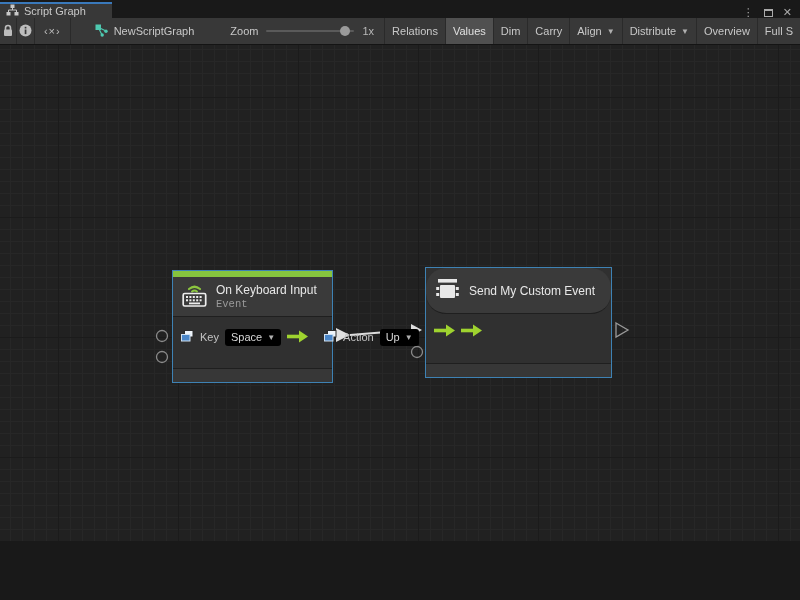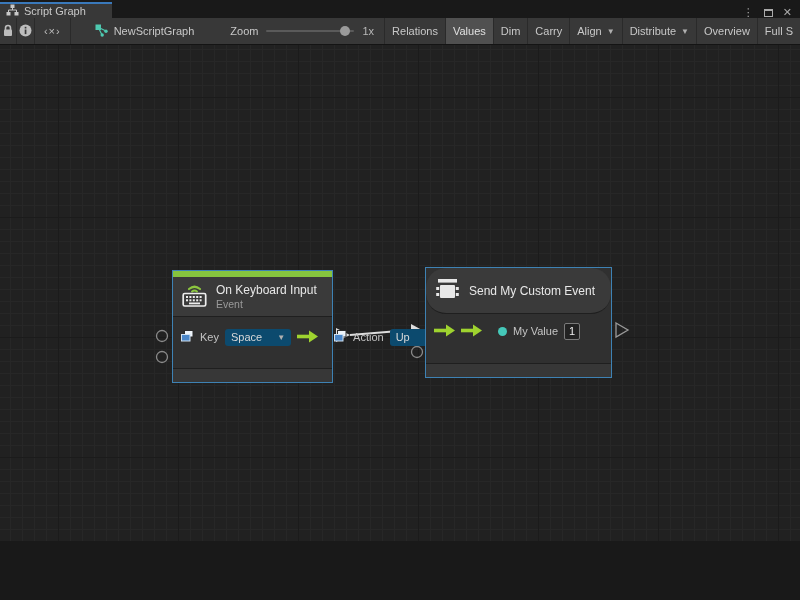--- a/index.html
+++ b/index.html
@@ -42,25 +42,25 @@
     background-position:0 52px, 58px 0, 0 4px, 10px 0;
   }
   .wires { position:absolute; inset:0; pointer-events:none; }
 
   
   .node { position:absolute; background:#303030; border:1.5px solid #3e82b4; display:flex; flex-direction:column; }
   .node-accent { height:6px; }
   .node-header { background:#3a3a3a; display:flex; align-items:center; gap:8px; padding:0 10px 0 8px; border-bottom:1px solid #1f1f1f; }
   .node-titles { display:flex; flex-direction:column; justify-content:center; gap:1px; }
   .node-title { font-size:12px; color:#e8e8e8; white-space:nowrap; }
-  .node-subtitle { font-size:10.5px; color:#9a9a9a; }
+  .node-subtitle { font-size:10.5px; color:#9a9a9a;font-family:Liberation Mono, monospace; }
   .node-rows { flex:1; display:flex; flex-direction:row; }
   .node-row { height:22px; display:flex; align-items:center; gap:6px; padding:0 8px; font-size:11px; color:#c4c4c4; }
   .node-footer { height:14px; background:#373737; border-top:1px solid #1f1f1f; margin-top:auto; }
-  .dropdown { display:flex; align-items:center; gap:15px; background:#0c4a6e; border-radius:3px; height:17px; padding:0 6px; color:#d8d8d8; }
+  .dropdown { display:flex; align-items:center; gap:5px; background:#000000; border-radius:3px; height:17px; padding:0 6px; color:#d8d8d8; }
   .valuebox { min-width:16px; height:17px; background:#222222; border:1px solid #7a7a7a; border-radius:2px; display:flex; align-items:center; justify-content:center; color:#eeeeee; padding:0 3px; }
   .port-dot { width:9px; height:9px; border-radius:50%; background:#45c8b9; flex:none; }
   .flow-arrow { flex:none; }
   .ml-auto { margin-left:auto; }
 
   #node-keyboard { left:172px; top:225px; width:161px; height:113px; }
   #node-keyboard .node-header { height:40px; }
   #node-keyboard .node-rows { padding-top:9px; }
   #node-custom { left:425px; top:222px; width:187px; height:111px; }
   #node-custom .node-header { height:46px;border-radius:20px; }
@@ -269,24 +269,17 @@
             <polygon points="12,0.5 21,6.5 12,12.5" fill="#9fd32f"></polygon>
           </svg>
         </span>
         <span class="flow-arrow">
           <svg width="21" height="13" viewBox="0 0 21 13">
             <rect x="0" y="4.7" width="12" height="3.6" fill="#9fd32f"></rect>
             <polygon points="12,0.5 21,6.5 12,12.5" fill="#9fd32f"></polygon>
           </svg>
         </span>
       </div>
-      <div class="node-row">
-        <span class="port-dot"></span>
-        <span>My Value</span>
-        <span class="valuebox">
-          <span>1</span>
-        </span>
-      </div>
     </div>
     <div class="node-footer"></div>
   </div>
 
 </div>
 
 </body></html>

